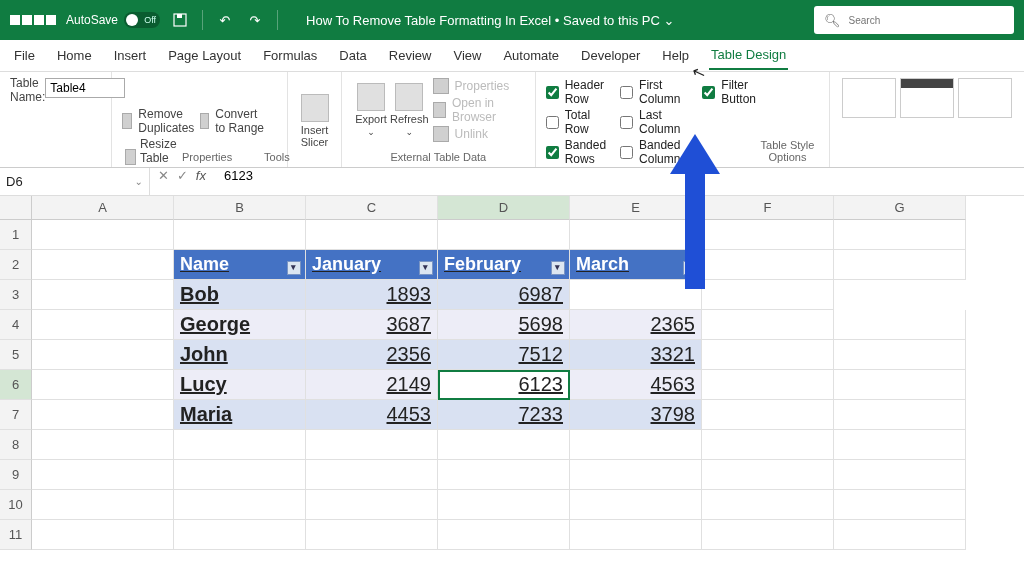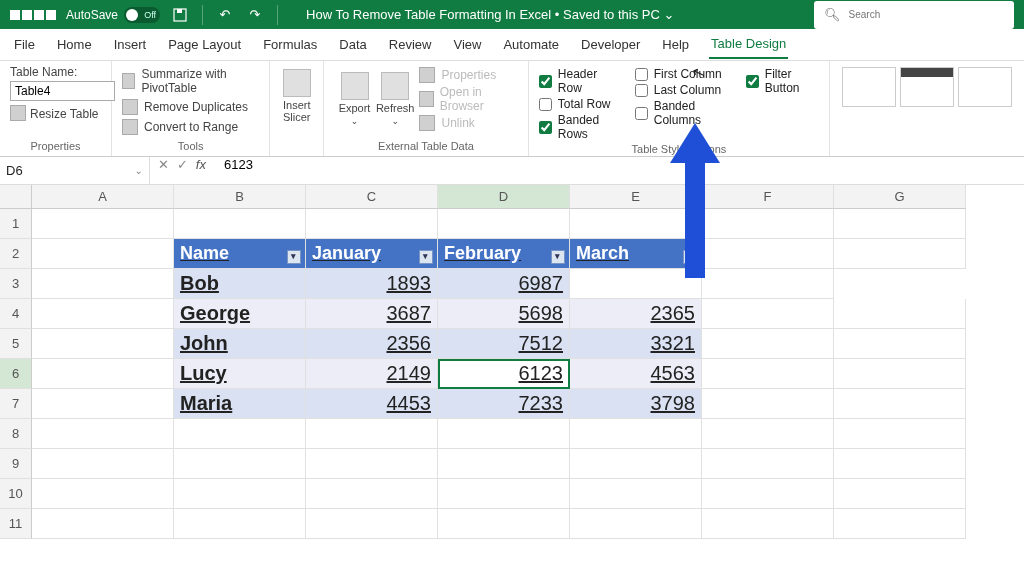--- a/index.html
+++ b/index.html
@@ -1,38 +1,38 @@
 <!DOCTYPE html>
 <html><head>
 <meta charset="utf-8">
 <style>
   * { box-sizing: border-box; margin: 0; padding: 0; font-family: "Segoe UI", sans-serif; }
   body { font-size: 13px; color: #222; background: #fff; overflow: hidden; width: 1024px; height: 576px; }
 
-  .title-bar { background: #107c41; height: 29px; display: flex; align-items: center; color: #fff; padding: 0 10px; gap: 10px; }
+  .title-bar { background: #107c41; height: 40px; display: flex; align-items: center; color: #fff; padding: 0 10px; gap: 10px; }
   .win-dots { display: flex; gap: 2px; }
   .win-dot { width: 10px; height: 10px; background: #fff; }
   .autosave { display: flex; align-items: center; gap: 6px; font-size: 12px; }
   .autosave-toggle { width: 36px; height: 16px; border-radius: 8px; background: #0a5c30; position: relative; font-size: 9px; color:#cfe; text-align:right; line-height:16px; padding-right:4px;}
   .autosave-toggle::before { content:""; position:absolute; left:2px; top:2px; width:12px; height:12px; border-radius:50%; background:#fff; }
   .qat-btn { width: 20px; height: 20px; display:flex; align-items:center; justify-content:center; color:#fff; cursor:pointer; }
   .qat-sep { width:1px; height:20px; background: rgba(255,255,255,0.3); margin:0 2px;}
   .doc-title { margin-left: 16px; font-size: 13px; }
   .search-box { margin-left: auto; background: #fff; color:#666; height: 28px; width: 200px; border-radius: 3px; display:flex; align-items:center; padding:0 10px; gap:8px; cursor:text;}
   .search-box input { border:none; outline:none; flex:1; font-size:10px; color:#222; }
 
   .tabs { height: 32px; display:flex; align-items:center; padding: 0 12px; gap: 18px; border-bottom:1px solid #ddd; background:#fff;}
   .tab { font-size: 13px; color: #333; cursor:pointer; padding:6px 2px; }
   .tab.active { color: #107c41; border-bottom: 2px solid #107c41; font-weight:500; position:relative;}
 
   .ribbon { height: 96px; display:flex; background:#fff; border-bottom:1px solid #ccc; position:relative;}
-  .group { border-right:1px solid #e3e3e3; padding: 4px 10px 2px; display:flex; flex-direction:column; position:relative; }
+  .group { border-right:1px solid #e3e3e3; padding: 4px 10px 2px; display:flex; flex-direction:row; position:relative; }
   .group-label { text-align:center; font-size:11px; color:#666; margin-top:auto; padding-bottom:2px;}
   .mini-label { font-size:12px; color:#444; }
-  .tablename-input { border:1px solid #aaa; width:105px; height:20px; padding:0 4px; font-size:12px; margin-top:2px;}
+  .tablename-input { border:1px solid #aaa; width:80px; height:20px; padding:0 4px; font-size:12px; margin-top:2px;}
   .resize-btn { margin-top:4px; font-size:12px; color:#444; cursor:pointer; display:flex; align-items:flex-end; gap:4px;}
   .tool-item { font-size:12px; color:#444; display:flex; align-items:center; gap:6px; margin:2px 0; cursor:pointer;}
   .tool-item.disabled { color:#bbb; cursor:default;}
   .small-icon { width:16px; height:16px; display:inline-block; background:#d0d0d0; border:1px solid #aaa;}
   .big-btn { width:46px; display:flex; flex-direction:column; align-items:center; justify-content:center; gap:2px; cursor:pointer; font-size:11px; color:#444; text-align:center; padding:4px 0;}
   .big-btn .big-icon { width:28px; height:28px; background:#e0e0e0; border:1px solid #bbb;}
   .chk-row { display:flex; align-items:center; gap:6px; font-size:12px; margin:2px 0; cursor:pointer;}
   .chk-row input { accent-color:#107c41; }
   .style-swatch { width:54px; height:40px; border:1px solid #ccc; background:#fff; margin:2px; display:inline-block;}
   .style-swatch.dark { background:linear-gradient(#444 25%, #fff 25%);}
@@ -124,24 +124,20 @@
     <div class="resize-btn">
         <span class="small-icon"></span>
         <span>Resize Table</span>
       </div>
     <div class="group-label">Properties</div>
   </div>
 
   <div class="group" style="width:176px">
     <div class="tool-item">
         <span class="small-icon"></span>
-        <span>Summarize with PivotTable</span>
-      </div>
-    <div class="tool-item">
-        <span class="small-icon"></span>
         <span>Remove Duplicates</span>
       </div>
     <div class="tool-item">
         <span class="small-icon"></span>
         <span>Convert to Range</span>
       </div>
     <div class="group-label">Tools</div>
   </div>
 
   <div class="group" style="width:54px; align-items:center;">

